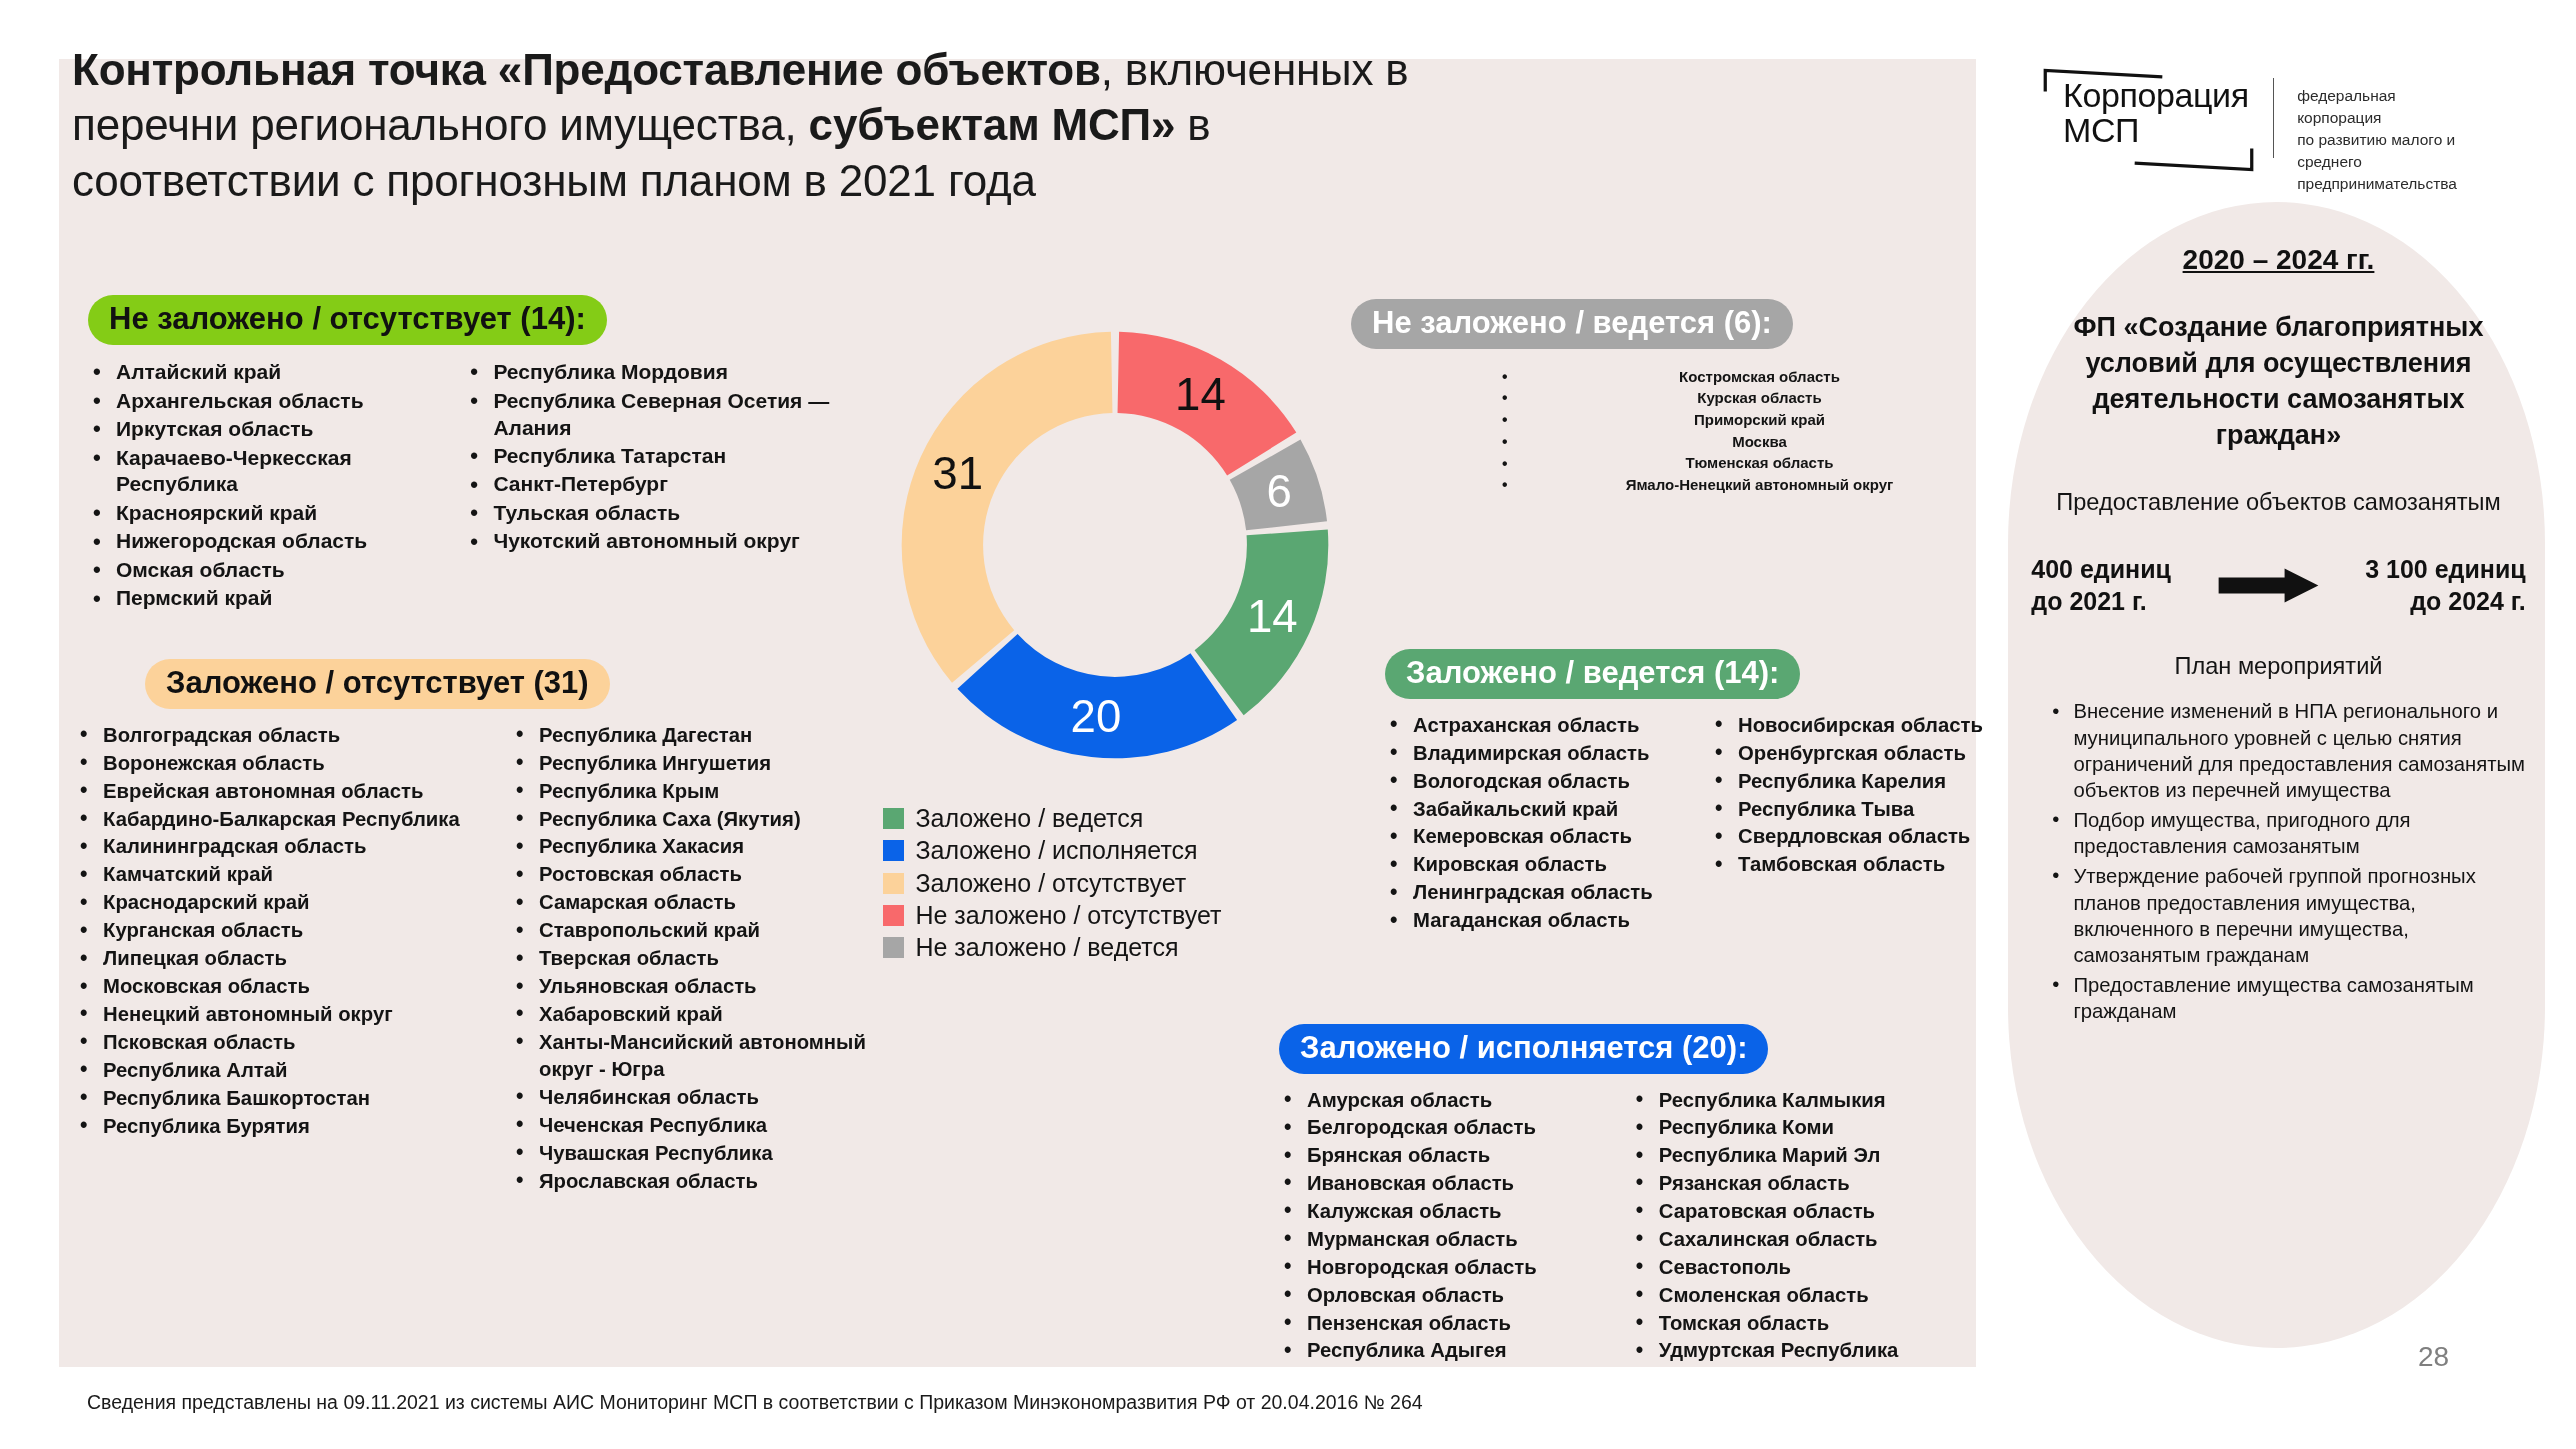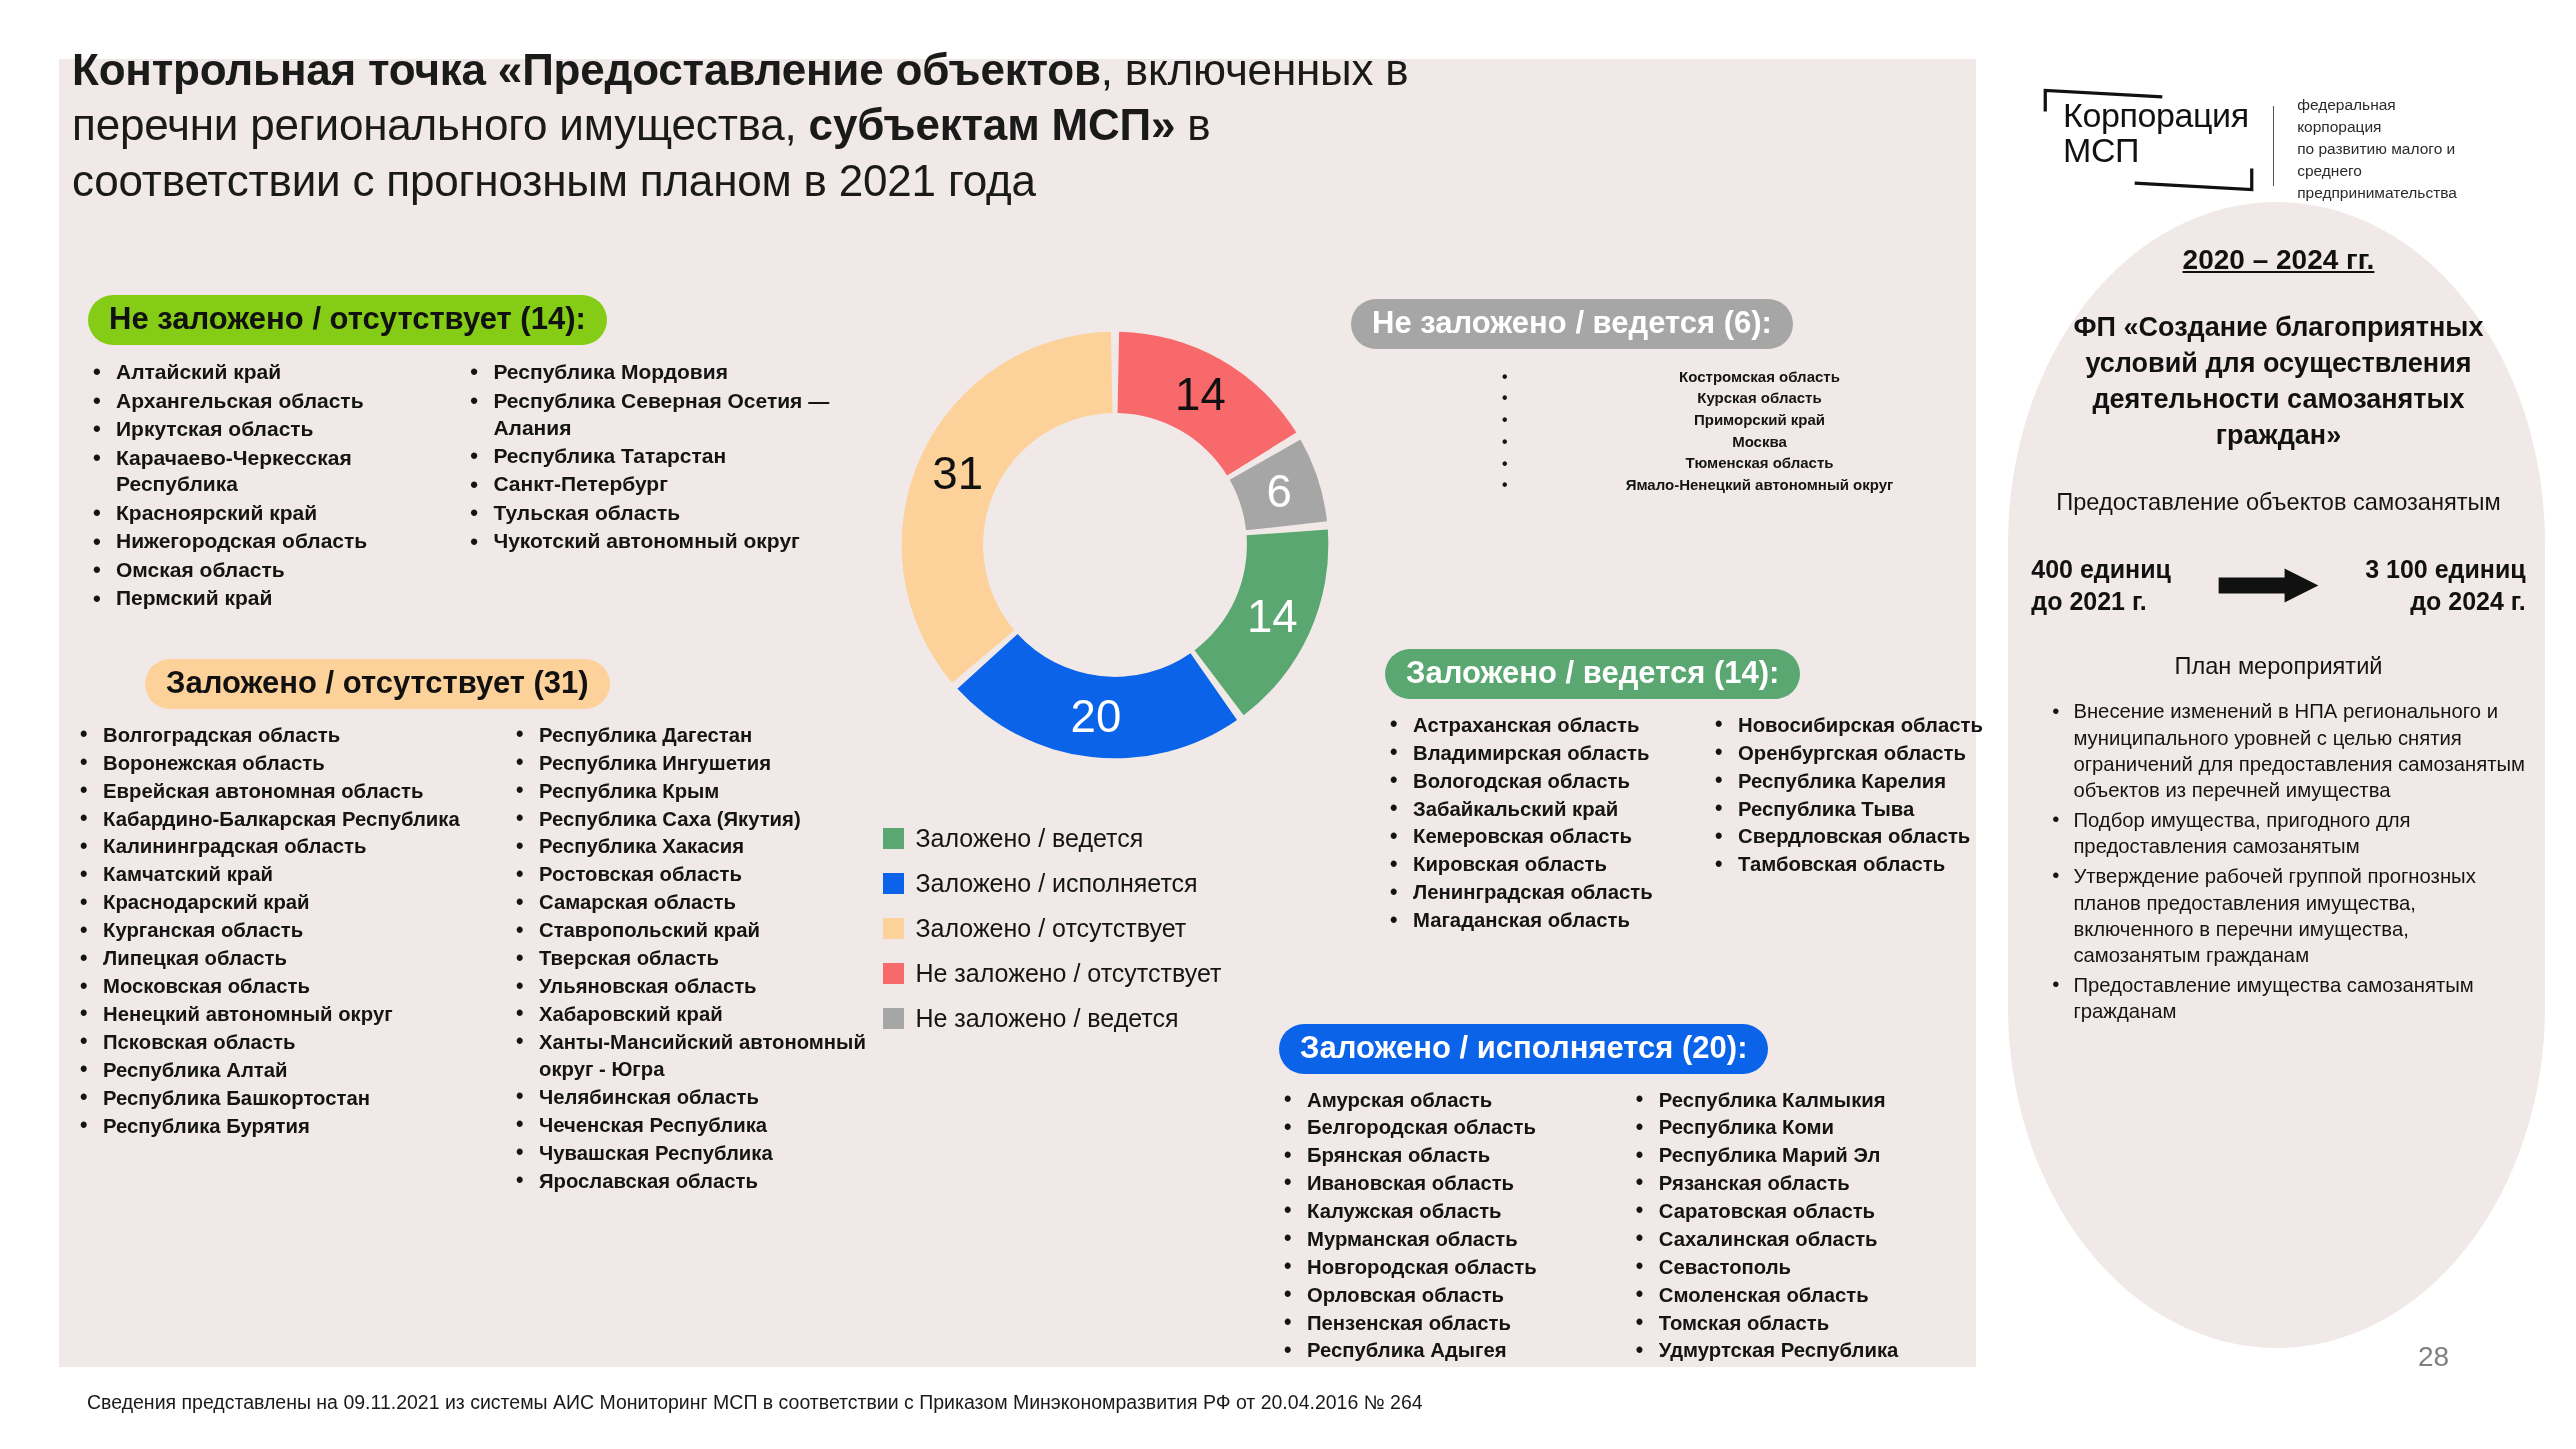--- a/index.html
+++ b/index.html
@@ -106,26 +106,26 @@
   .block-z-isp .col-a { width: 342px; }
   .block-z-isp .col-b { width: 350px; }
 
   
   .donut-wrap { position: absolute; left: 887px; top: 317px; width: 456px; height: 456px; }
   .donut-wrap svg { width: 456px; height: 456px; display:block; }
   .slice-label { font-family:"Liberation Sans", sans-serif; font-size: 56px; font-weight: 400; }
 
   
   .legend { position: absolute; left: 883px; top: 806px; }
-  .legend-row { display:flex; align-items:center; margin-bottom: 7.3px; margin-top: 20px; }
+  .legend-row { display:flex; align-items:center; margin-bottom: 7.3px; }
   .legend-swatch { width: 21px; height: 21px; margin-right: 11.4px; flex: none; }
   .legend-label { font-size: 25px; color:#141414; line-height:1; white-space:nowrap; }
 
   
-  .logo { position: absolute; left: 2042px; top: 76px; display:flex; align-items:center; }
+  .logo { position: absolute; left: 2042px; top: 67px; display:flex; align-items:flex-start; }
   .logo-mark { position: relative; width: 213px; height: 106px; }
   .logo-word { position:absolute; left: 21px; top: 11.4px; font-size: 34px; line-height: 1.03; color:#111; letter-spacing:-0.4px;}
   .logo-div { width: 1.6px; height: 80px; background:#555; margin: 11.4px 23px 0 18px; }
   .logo-tag { font-size: 15.5px; line-height: 1.42; color:#2b2b2b; padding-top: 18px; max-width: 269px; }
 
   
   .rp { position: absolute; left: 2028px; top: 244px; width: 501px; text-align:center; }
   .rp-years { font-size: 28px; font-weight: 700; text-decoration: underline; color:#111; }
   .rp-fp { margin-top: 34px; font-size: 27px; font-weight: 700; line-height: 1.33; color:#111; padding: 0 13px; }
   .rp-sub { margin-top: 33px; font-size: 23.6px; line-height: 1.3; color:#141414; }

